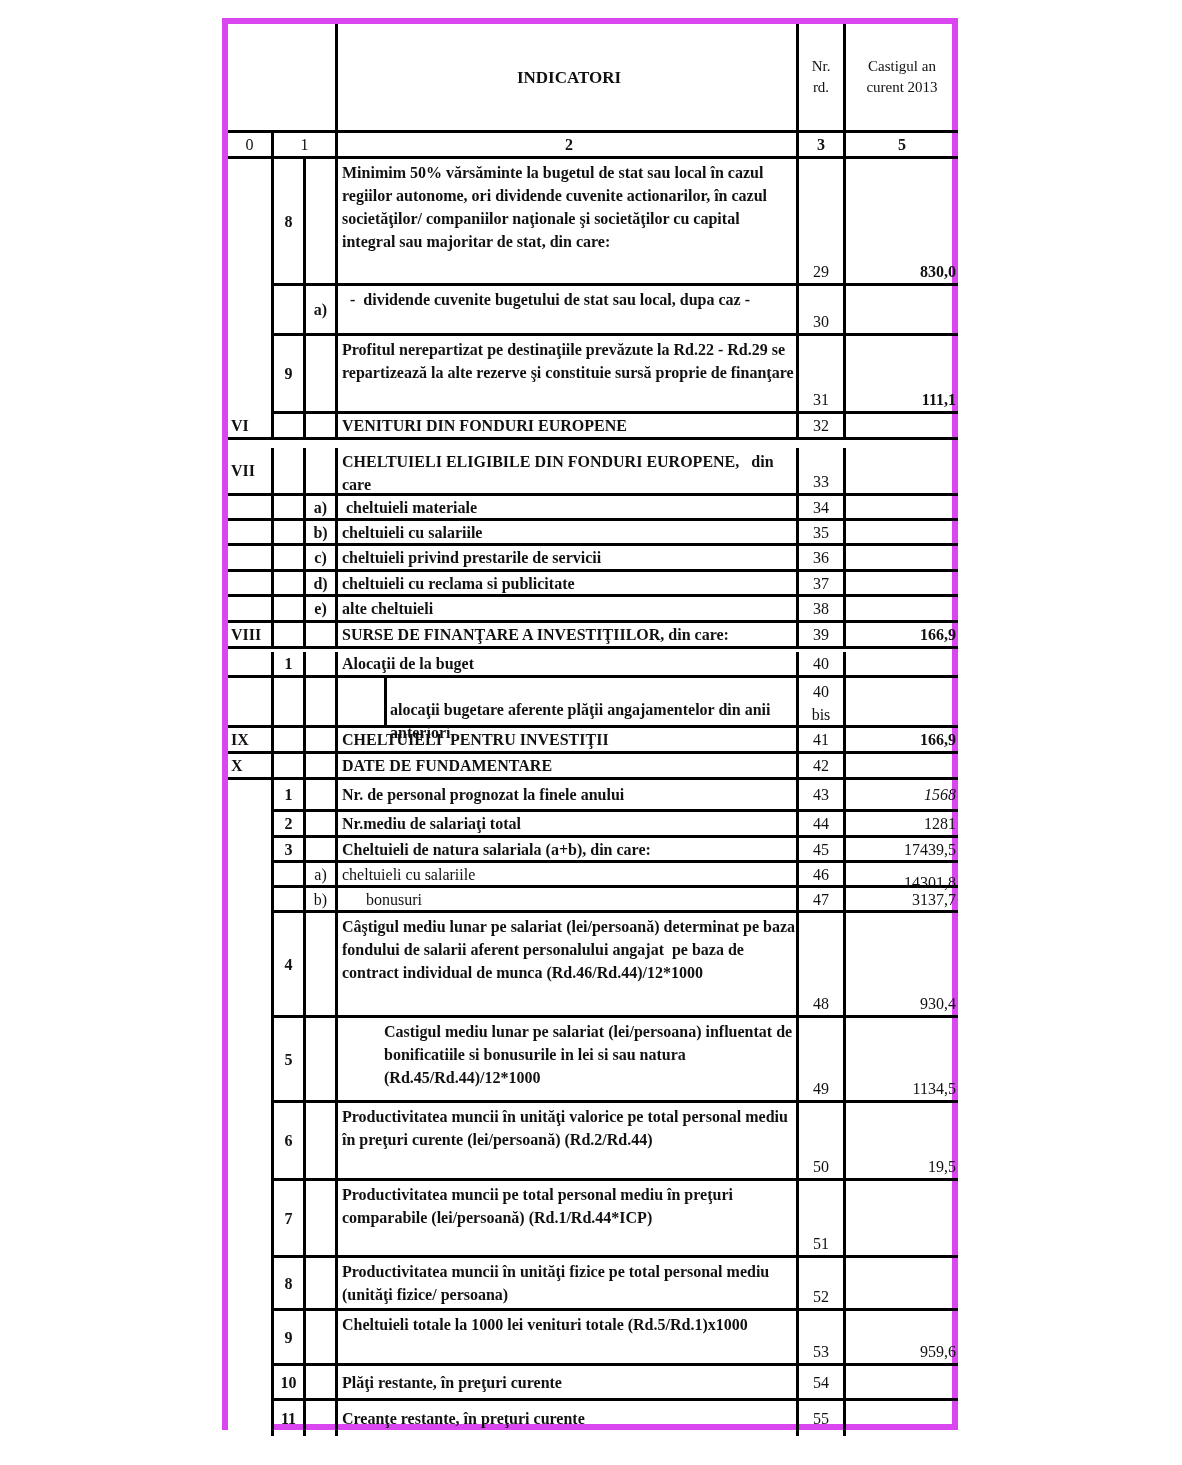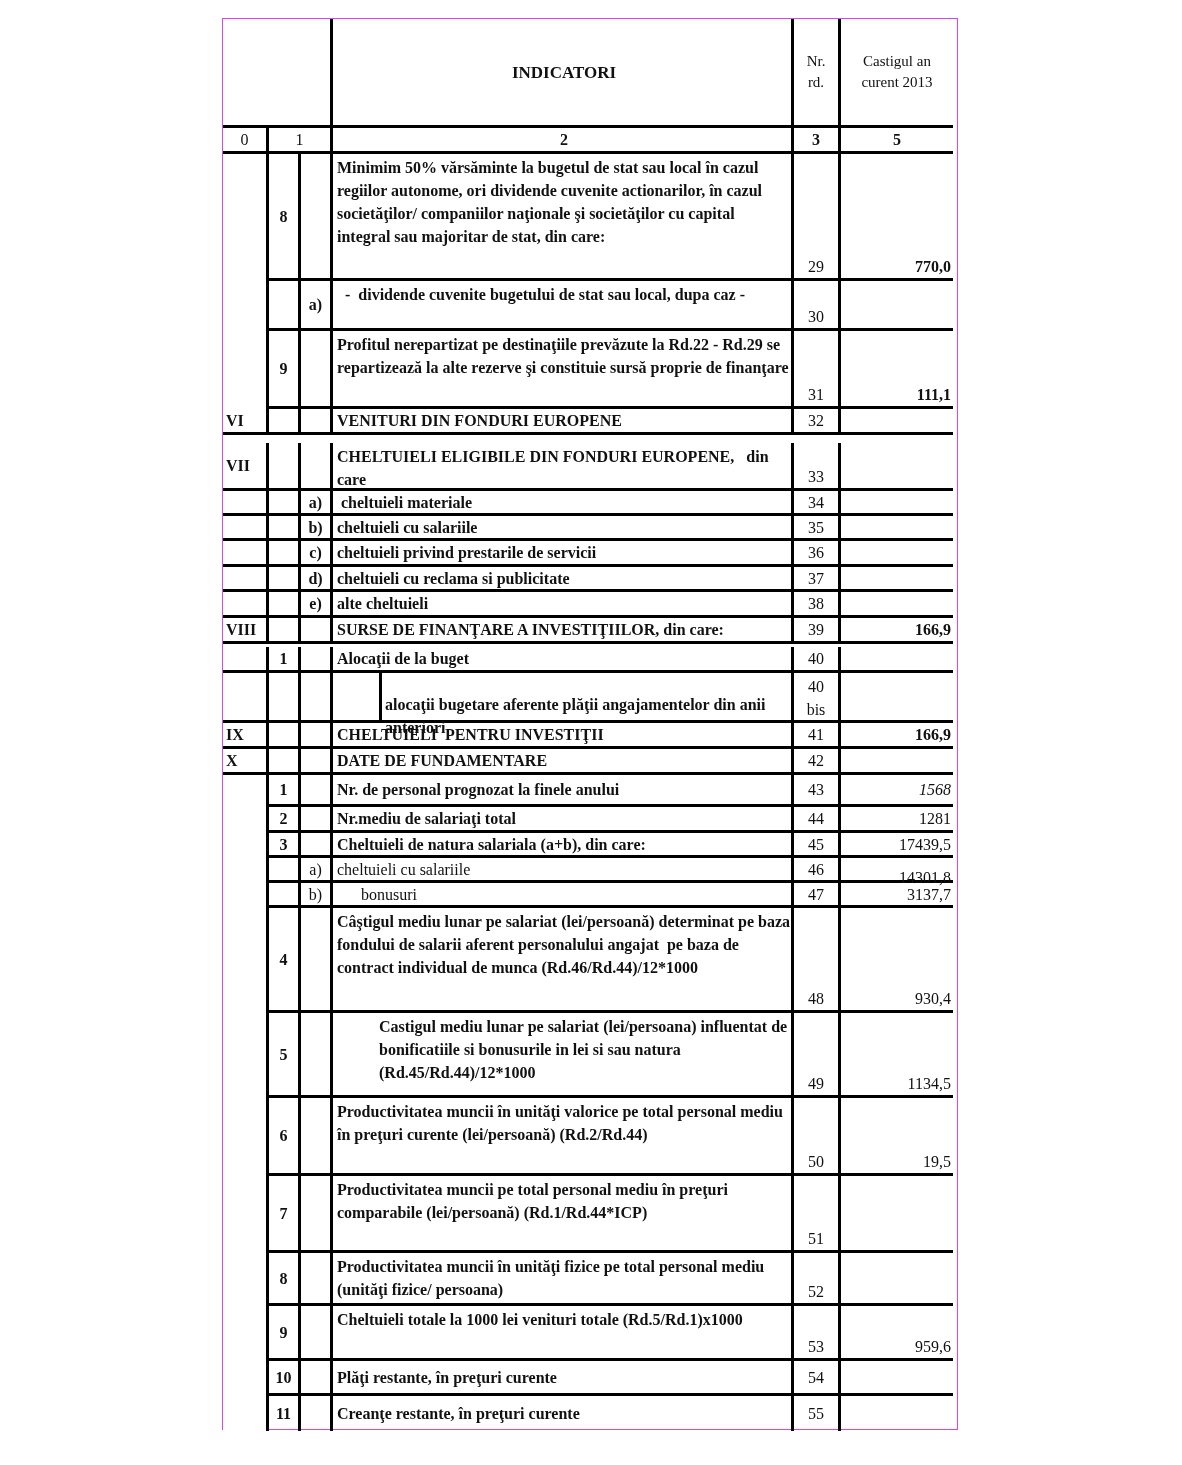--- a/index.html
+++ b/index.html
@@ -1,17 +1,17 @@
 <!DOCTYPE html>
 <html><head>
 <meta charset="utf-8">
 <style>
   html,body{margin:0;padding:0;background:#ffffff;}
   body{width:1182px;height:1465px;position:relative;overflow:hidden;font-family:"Liberation Serif","DejaVu Serif",serif;color:#111;}
-  #sheet{position:absolute;left:222px;top:18px;width:736px;height:1412px;border:1px solid #d946ef;box-sizing:border-box;}
+  #sheet{position:absolute;left:222px;top:18px;width:736px;height:1412px;border:6px solid #d946ef;box-sizing:border-box;}
   .row{position:absolute;left:0;width:730px;border-bottom:3px solid #000;box-sizing:border-box;}
   .row.last{border-bottom:none;}
   .cell{position:absolute;top:0;bottom:0;box-sizing:border-box;font-size:16px;line-height:23px;}
   .c0{left:0;width:46px;border-right:3px solid #000;}
   .c1{left:46px;width:32px;border-right:3px solid #000;}
   .c1b{left:78px;width:32px;border-right:3px solid #000;}
   .c2{left:110px;width:461px;border-right:3px solid #000;padding-left:4px;}
   .c3{left:571px;width:47px;border-right:3px solid #000;text-align:center;}
   .c5{left:618px;width:112px;text-align:right;padding-right:2px;}
   .b{font-weight:bold;}
@@ -58,21 +58,21 @@
     <div class="cell c5 mid cen b" style="text-align:center;padding-right:0;">5</div>
   </div>
 
   <div id="rows-container">
       <div class="row" style="top: 135px; height: 127px;">
         <div class="cell c0 b mid" style="padding-left: 3px;"></div>
         <div class="cell c1 b mid cen">8</div>
         <div class="cell c1b b mid cen"></div>
         <div class="cell c2 top b" style="white-space: pre-wrap;">Minimim 50% vărsăminte la bugetul de stat sau local în cazul regiilor autonome, ori dividende cuvenite actionarilor, în cazul societăţilor/ companiilor naţionale şi societăţilor cu capital integral sau majoritar de stat, din care:</div>
         <div class="cell c3 bot cen">29</div>
-        <div class="cell c5 bot right b">770,0</div>
+        <div class="cell c5 bot right b">830,0</div>
       </div>
       <div class="row" style="top: 262px; height: 50px;">
         <div class="cell c0 b mid" style="padding-left: 3px;"></div>
         <div class="cell c1 b mid cen"></div>
         <div class="cell c1b b mid cen">a)</div>
         <div class="cell c2 top b" style="white-space: pre-wrap;">  -  dividende cuvenite bugetului de stat sau local, dupa caz -</div>
         <div class="cell c3 bot cen">30</div>
         <div class="cell c5 bot right b"></div>
       </div>
       <div class="row" style="top: 312px; height: 78px;">

